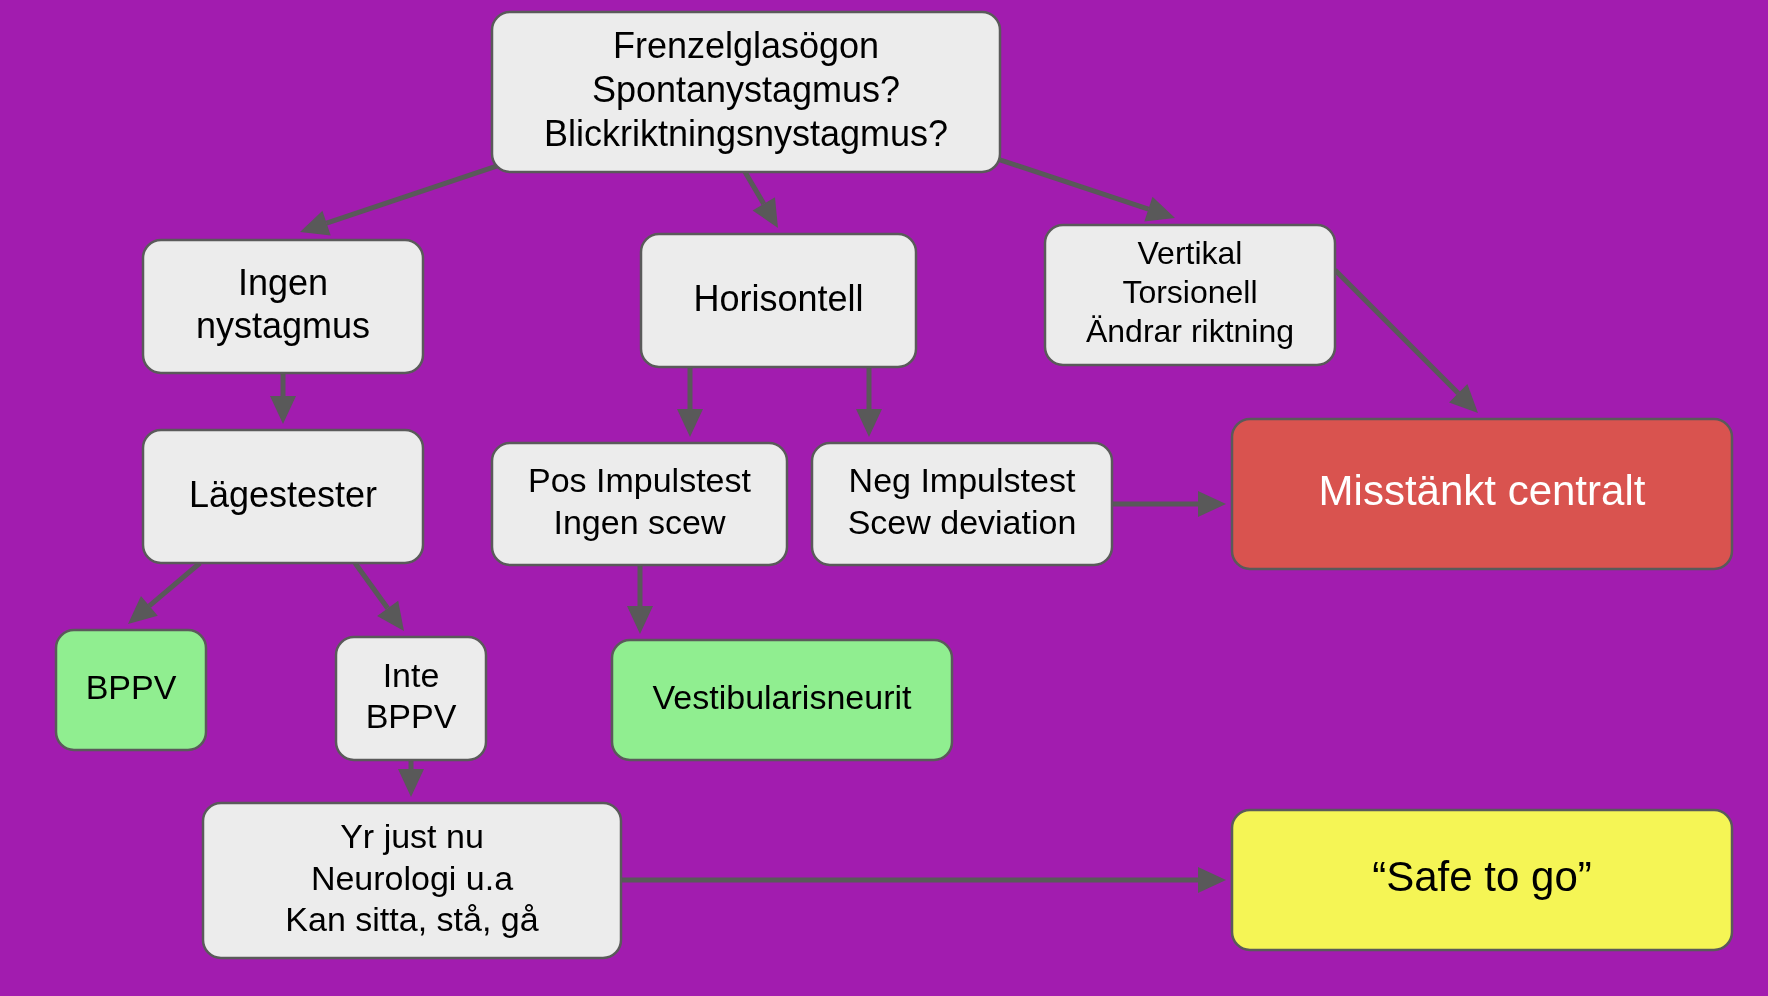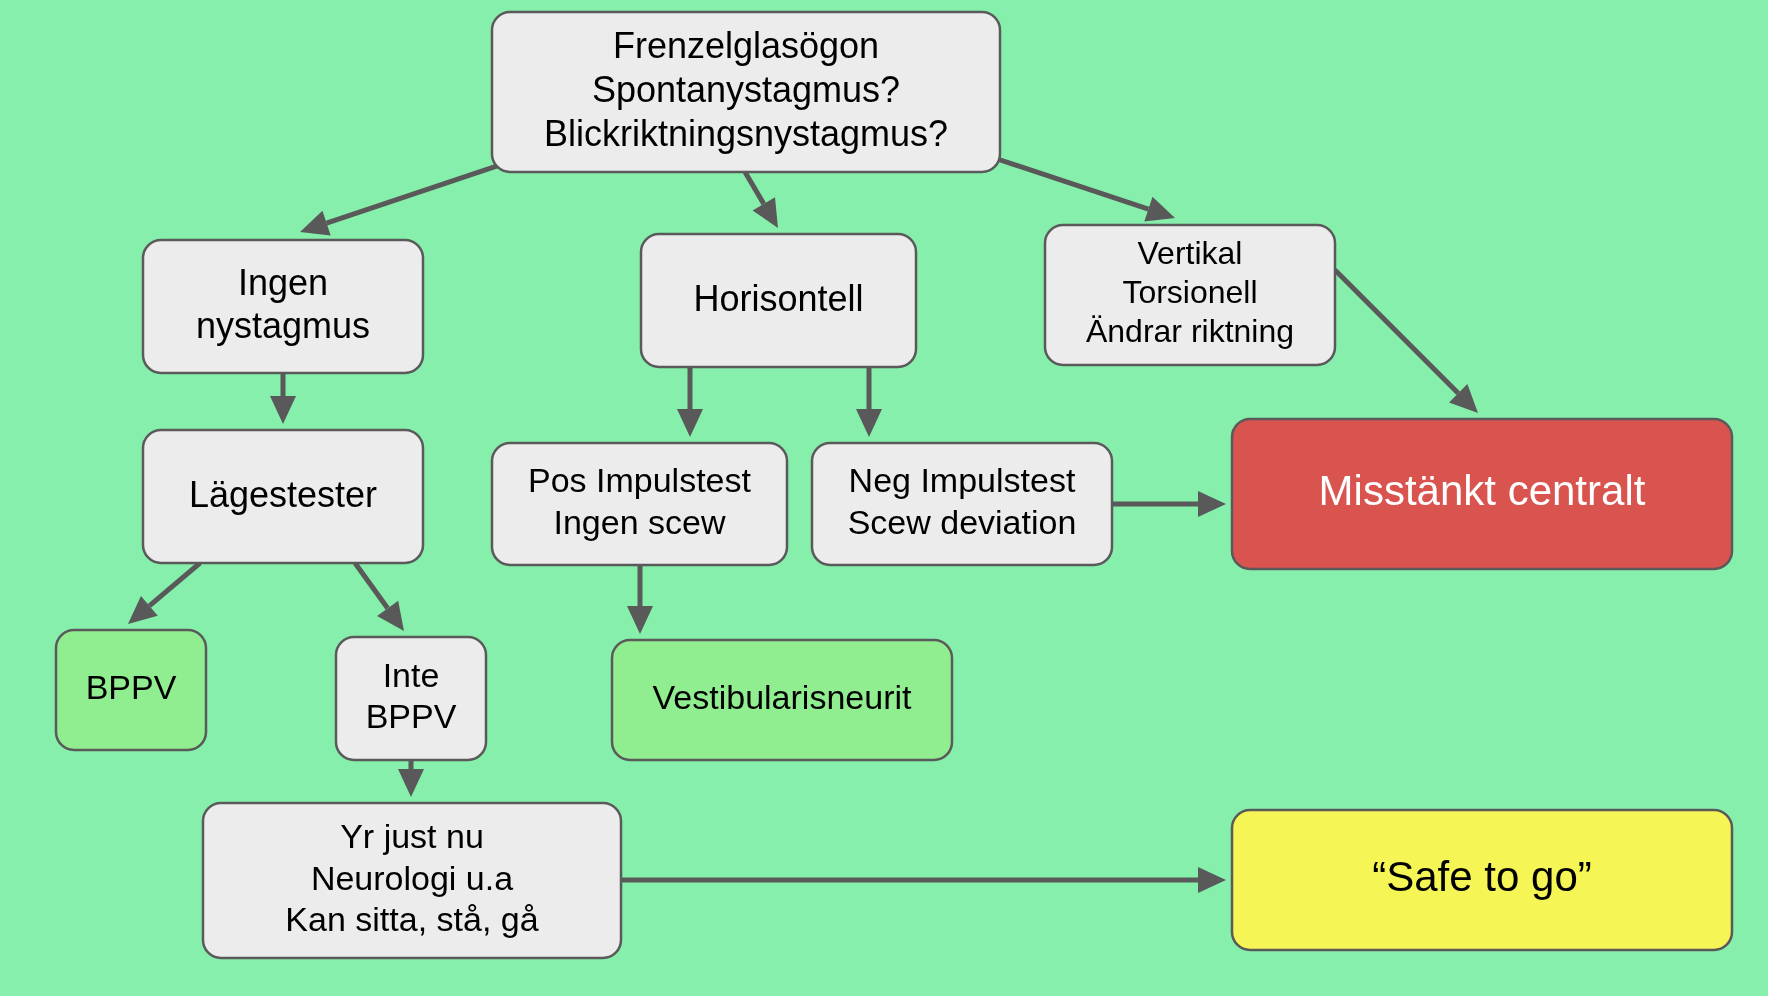--- a/index.html
+++ b/index.html
@@ -10,21 +10,21 @@
   body {
     width: 1768px;
     height: 996px;
     overflow: hidden;
     font-family: "Liberation Sans", sans-serif;
   }
   #diagram-root {
     position: relative;
     width: 1768px;
     height: 996px;
-    background: #86efac;
+    background: #a21caf;
   }
   svg.flow {
     position: absolute;
     top: 0;
     left: 0;
     width: 1768px;
     height: 996px;
   }
   .node-rect {
     stroke: #5a5a5a;

